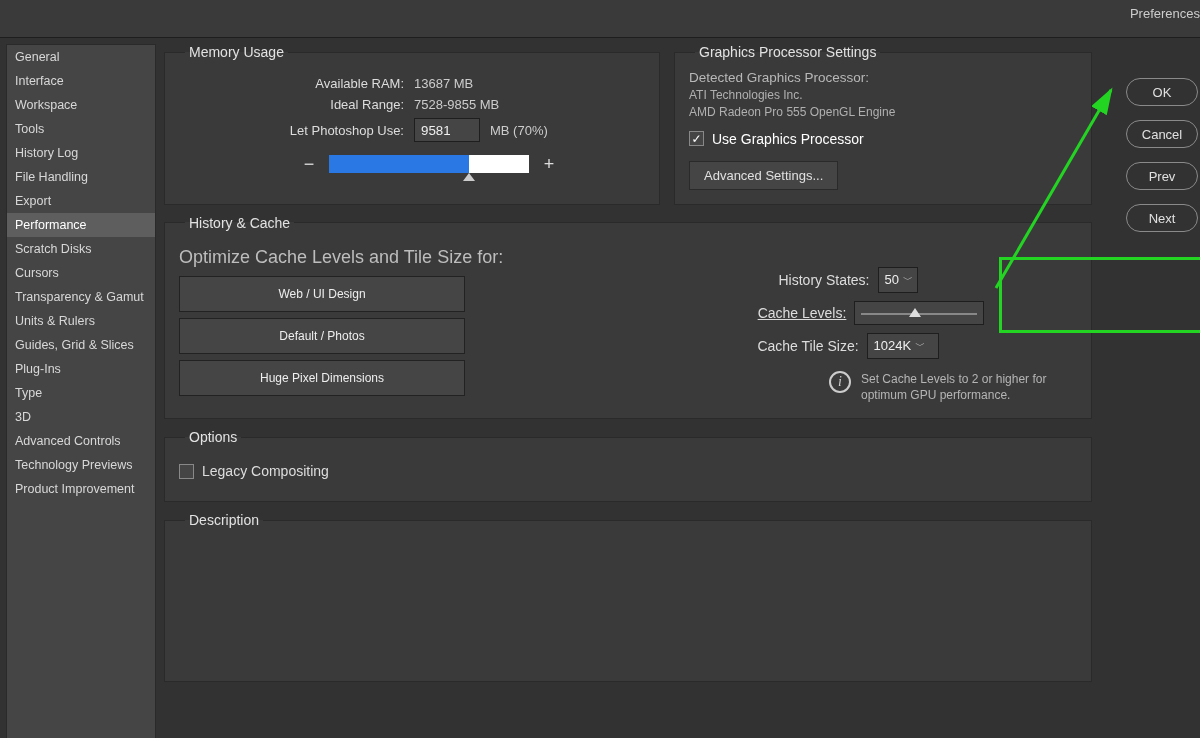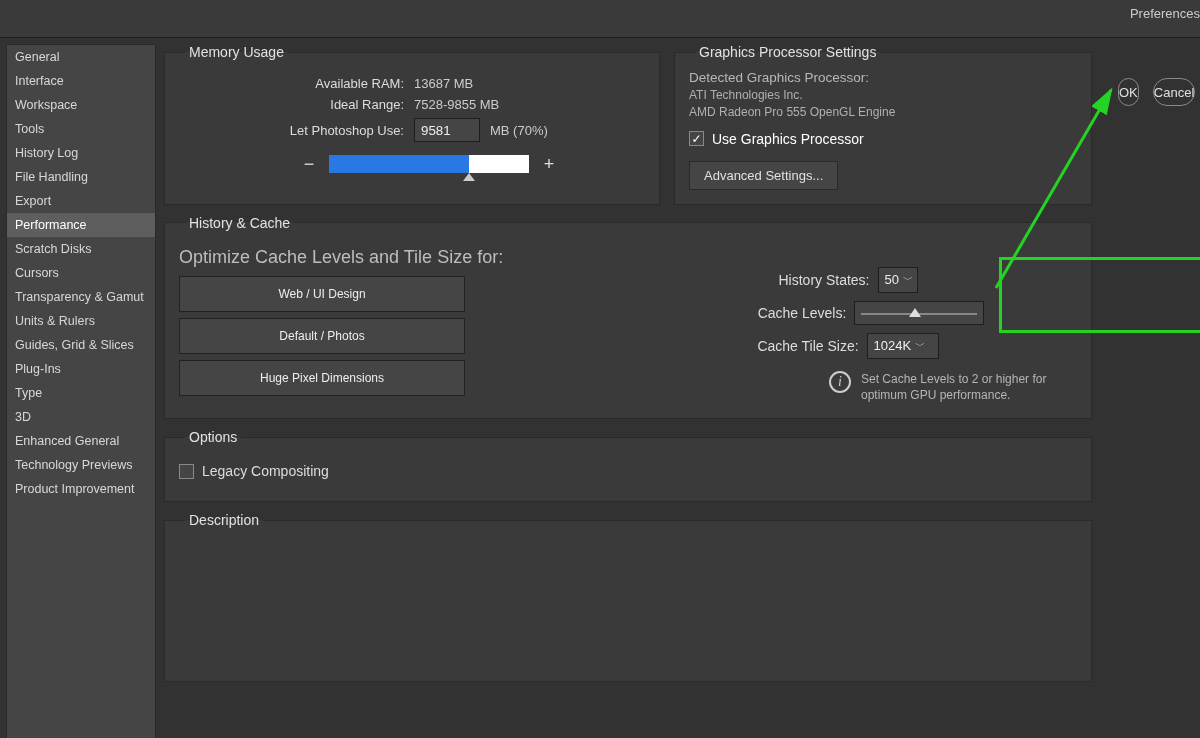--- a/index.html
+++ b/index.html
@@ -41,25 +41,25 @@
     background: #5e5e5e;
     color: #fff;
   }
   .content {
     flex: 1;
     padding: 6px 8px;
     position: relative;
   }
   .right-buttons {
     position: absolute;
-    right: 10px;
+    right: 2px;
     top: 40px;
     width: 72px;
     display: flex;
-    flex-direction: row;
+    flex-direction: column;
     gap: 14px;
   }
   .pill-btn {
     background: transparent;
     border: 1px solid #8a8a8a;
     border-radius: 999px;
     color: #e0e0e0;
     font-size: 13px;
     height: 28px;
     cursor: pointer;
@@ -235,21 +235,21 @@
       <div class="sidebar-item">Export</div>
       <div class="sidebar-item selected">Performance</div>
       <div class="sidebar-item">Scratch Disks</div>
       <div class="sidebar-item">Cursors</div>
       <div class="sidebar-item">Transparency &amp; Gamut</div>
       <div class="sidebar-item">Units &amp; Rulers</div>
       <div class="sidebar-item">Guides, Grid &amp; Slices</div>
       <div class="sidebar-item">Plug-Ins</div>
       <div class="sidebar-item">Type</div>
       <div class="sidebar-item">3D</div>
-      <div class="sidebar-item">Enhanced General</div>
+      <div class="sidebar-item">Advanced Controls</div>
       <div class="sidebar-item">Technology Previews</div>
       <div class="sidebar-item">Product Improvement</div>
     </div>
 
   <div class="content">
     <div class="right-buttons">
       <button class="pill-btn">OK</button>
       <button class="pill-btn">Cancel</button>
       <button class="pill-btn">Prev</button>
       <button class="pill-btn">Next</button>
@@ -309,21 +309,21 @@
           </div>
           <div class="history-right">
             <div style="height:18px;"></div>
             <div class="kv-row" style="margin-right:60px;">
               <div class="kv-label">History States:</div>
               <div class="select-box" style="width:40px;">
                 <span>50</span>
                 <span class="chev">﹀</span>
               </div>
             </div>
-            <div class="kv-row" style="margin-right:14px;">
+            <div class="kv-row" style="margin-right:14px;text-decoration:underline;">
               <div class="kv-label">Cache Levels:</div>
               <div class="mini-slider">
                 <div class="track"></div>
                   <div class="thumb"></div>
               </div>
             </div>
             <div class="kv-row" style="margin-right:60px;">
               <div class="kv-label">Cache Tile Size:</div>
               <div class="select-box" style="width:72px;">
                 <span>1024K</span>

